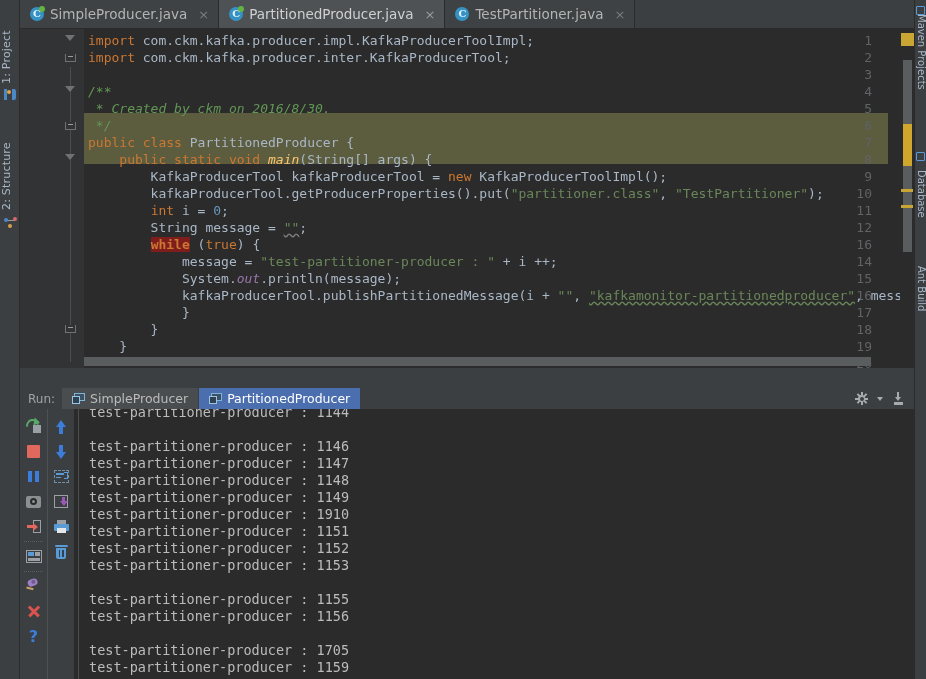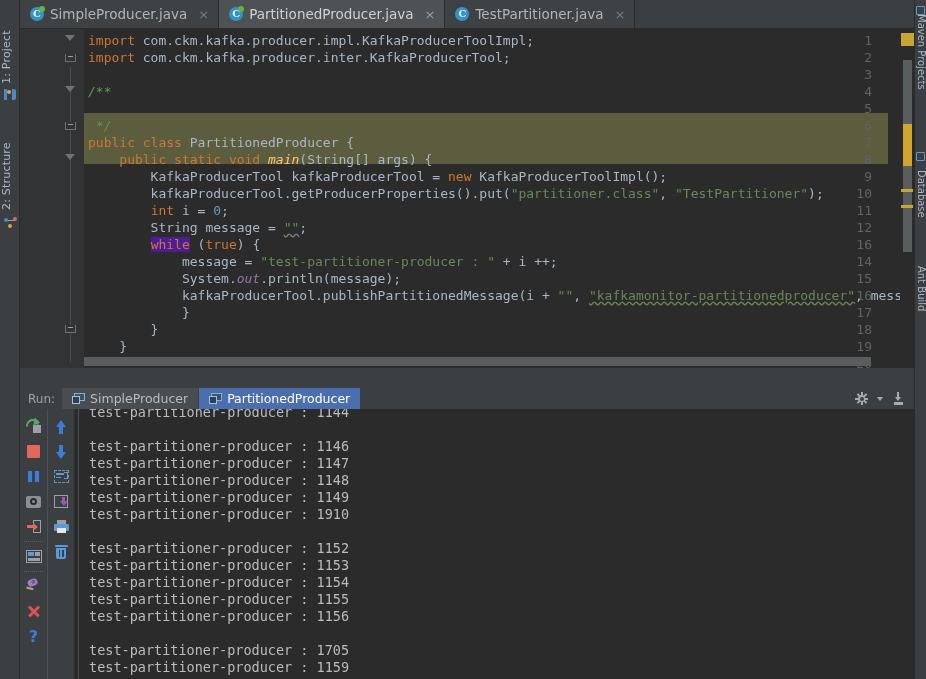--- a/index.html
+++ b/index.html
@@ -155,21 +155,21 @@
     position:absolute; left:64px; right:26px;
     background:#5c5c3f;
   }
   .kw  { color:#cc7832; }
   .str { color:#6a8759; }
   .cmt { color:#629755; font-style:italic; }
   .num { color:#6897bb; }
   .fld { color:#9876aa; font-style:italic; }
   .mth { color:#ffc66d;font-style:italic; }
   .plain { color:#a9b7c6; }
-  .kw-hl { background:#4c1d95; color:#cc7832; }
+  .kw-hl { background:#7f1d1d; color:#cc7832;font-weight:bold; }
   .warnunderline {
     text-decoration:underline; text-decoration-style:wavy;
     text-decoration-color:#6a8759;
   }
   .greysq { text-decoration:underline; text-decoration-style:wavy; text-decoration-color:#808080;}
 
   
   .stripe {
     position:absolute; right:0; top:0; width:14px; height:339px;
     background:#2b2b2b;
@@ -442,20 +442,21 @@
     <div class="fold tri" style="top:57px"></div>
     <div class="fold end" style="top:93px"></div>
     <div class="fold tri" style="top:125px"></div>
     <div class="fold end" style="top:296px"></div>
 
     <div class="codearea">
       <div class="cline" style="top:3px"><span class="kw">import</span> com.ckm.kafka.producer.impl.KafkaProducerToolImpl;</div>
       <div class="cline" style="top:20px"><span class="kw">import</span> com.ckm.kafka.producer.inter.KafkaProducerTool;</div>
       <div class="cline" style="top:37px"></div>
       <div class="cline" style="top:54px"><span class="cmt">/**</span></div>
+      <div class="cline" style="top:71px"><span class="cmt"> * Created by ckm on 2016/8/30.</span></div>
       <div class="cline" style="top:88px"><span class="cmt"> */</span></div>
       <div class="cline" style="top:105px"><span class="kw">public class</span> <span class="plain">PartitionedProducer</span> {</div>
       <div class="cline" style="top:122px">    <span class="kw">public static void</span> <span class="mth">main</span>(String[] args) {</div>
       <div class="cline" style="top:139px">        KafkaProducerTool kafkaProducerTool = <span class="kw">new</span> KafkaProducerToolImpl();</div>
       <div class="cline" style="top:156px">        kafkaProducerTool.getProducerProperties().put(<span class="str">"partitioner.class"</span>, <span class="str">"TestPartitioner"</span>);</div>
       <div class="cline" style="top:173px">        <span class="kw">int</span> i = <span class="num">0</span>;</div>
       <div class="cline" style="top:190px">        String message = <span class="str greysq">""</span>;</div>
       <div class="cline" style="top:207px">        <span class="kw-hl">while</span> (<span class="kw">true</span>) {</div>
       <div class="cline" style="top:224px">            message = <span class="str">"test-partitioner-producer : "</span> + i ++;</div>
       <div class="cline" style="top:241px">            System.<span class="fld">out</span>.println(message);</div>
@@ -621,22 +622,22 @@
   </div>
 
   <div class="console">
     <div class="console-divider"></div>
     <div class="cl" style="top:-5px">test-partitioner-producer : 1144</div>
     <div class="cl" style="top:29px">test-partitioner-producer : 1146</div>
     <div class="cl" style="top:46px">test-partitioner-producer : 1147</div>
     <div class="cl" style="top:63px">test-partitioner-producer : 1148</div>
     <div class="cl" style="top:80px">test-partitioner-producer : 1149</div>
     <div class="cl" style="top:97px">test-partitioner-producer : 1910</div>
+    <div class="cl" style="top:114px">test-partitioner-producer : 1151</div>
     <div class="cl" style="top:131px">test-partitioner-producer : 1152</div>
     <div class="cl" style="top:148px">test-partitioner-producer : 1153</div>
-    <div class="cl" style="top:165px">test-partitioner-producer : 1154</div>
     <div class="cl" style="top:182px">test-partitioner-producer : 1155</div>
     <div class="cl" style="top:199px">test-partitioner-producer : 1156</div>
     <div class="cl" style="top:233px">test-partitioner-producer : 1705</div>
     <div class="cl" style="top:250px">test-partitioner-producer : 1159</div>
   </div>
 
 </div>
 
 </body></html>

